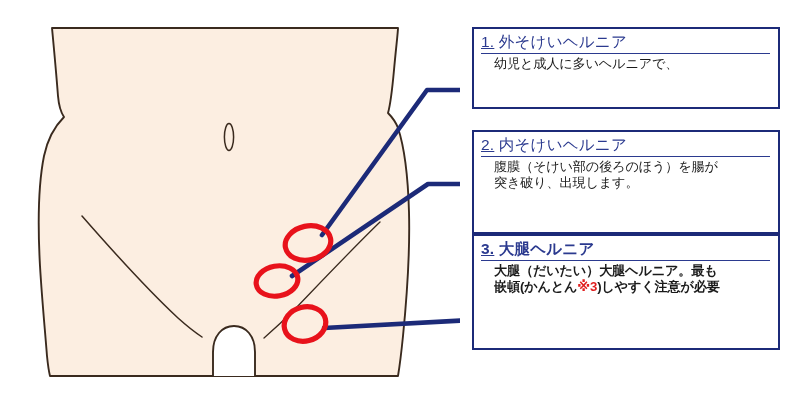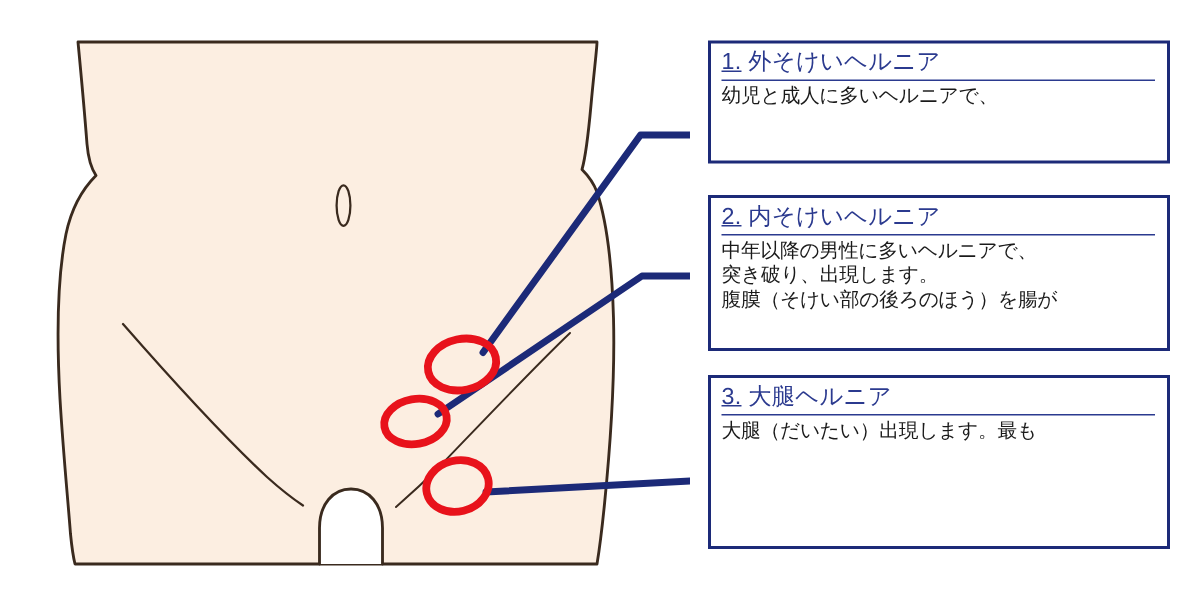--- a/index.html
+++ b/index.html
@@ -33,27 +33,28 @@
     border-bottom:1px solid #2b3a8f;
     margin-bottom:2px;
   }
   .box-head .num{ text-decoration:underline; }
   .box-body{
     color:#1a1a1a;
     font-size:13.2px;
     line-height:16.4px;
     letter-spacing:-0.2px;
     white-space:nowrap;
+    margin-left:13px;
   }
   .box-body .line{display:block;}
   .ruby-red{color:#e02020;}
 
   #box1{left:472px;top:27px;width:308px;height:82px;}
   #box2{left:472px;top:130px;width:308px;height:104px;}
-  #box3{left:472px;top:250px;width:308px;height:116px;}
+  #box3{left:472px;top:234px;width:308px;height:116px;font-weight:bold;}
 </style>
 </head>
 <body>
 
 <div id="stage">
 
   <svg id="illustration" viewBox="0 0 460 400">
 
     <path fill="#fceee1" stroke="#3a2a1e" stroke-width="1.9" stroke-linejoin="round" stroke-linecap="round" d="M 52,28
              C 52,28 56,70 58,96
@@ -101,29 +102,29 @@
       <span class="line">幼児と成人に多いヘルニアで、</span>
     </div>
   </div>
 
   <div class="box" id="box2">
     <div class="box-head">
       <span class="num">2.</span>
       <span>内そけいヘルニア</span>
     </div>
     <div class="box-body">
-      <span class="line">中年以降の男性に多いヘルニアで、</span>
+      <span class="line">腹膜（そけい部の後ろのほう）を腸が</span>
       <span class="line">突き破り、出現します。</span>
-      <span class="line">腹膜（そけい部の後ろのほう）を腸が</span>
     </div>
   </div>
 
   <div class="box" id="box3">
     <div class="box-head">
       <span class="num">3.</span>
       <span>大腿ヘルニア</span>
     </div>
     <div class="box-body">
-      <span class="line">大腿（だいたい）出現します。最も</span>
+      <span class="line">大腿（だいたい）大腿ヘルニア。最も</span>
+      <span class="line"><span class="mark"><span>嵌頓(かんとん</span><span class="ruby-red">※3</span></span><span>)しやすく注意が必要</span></span>
     </div>
   </div>
 
 </div>
 
 </body></html>

